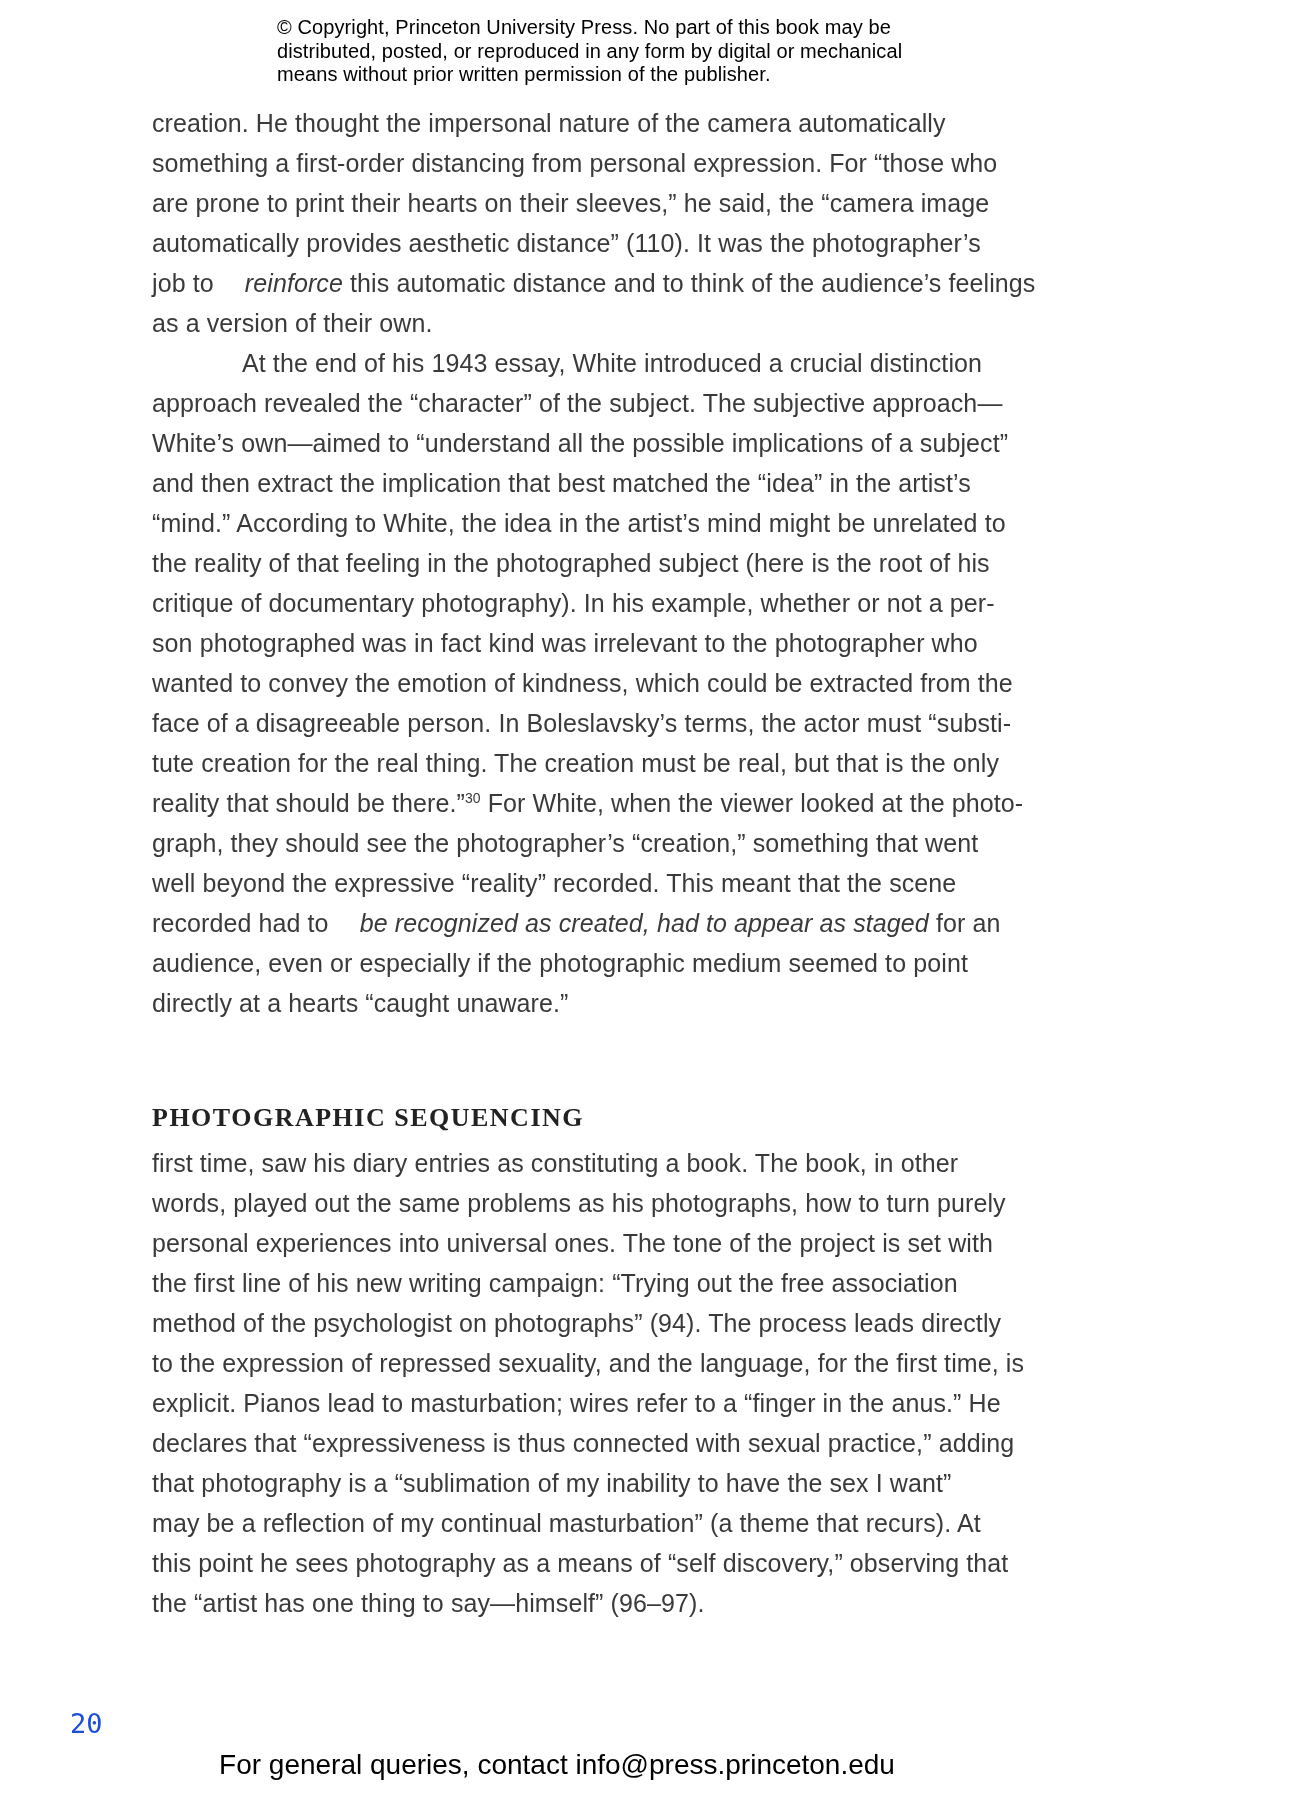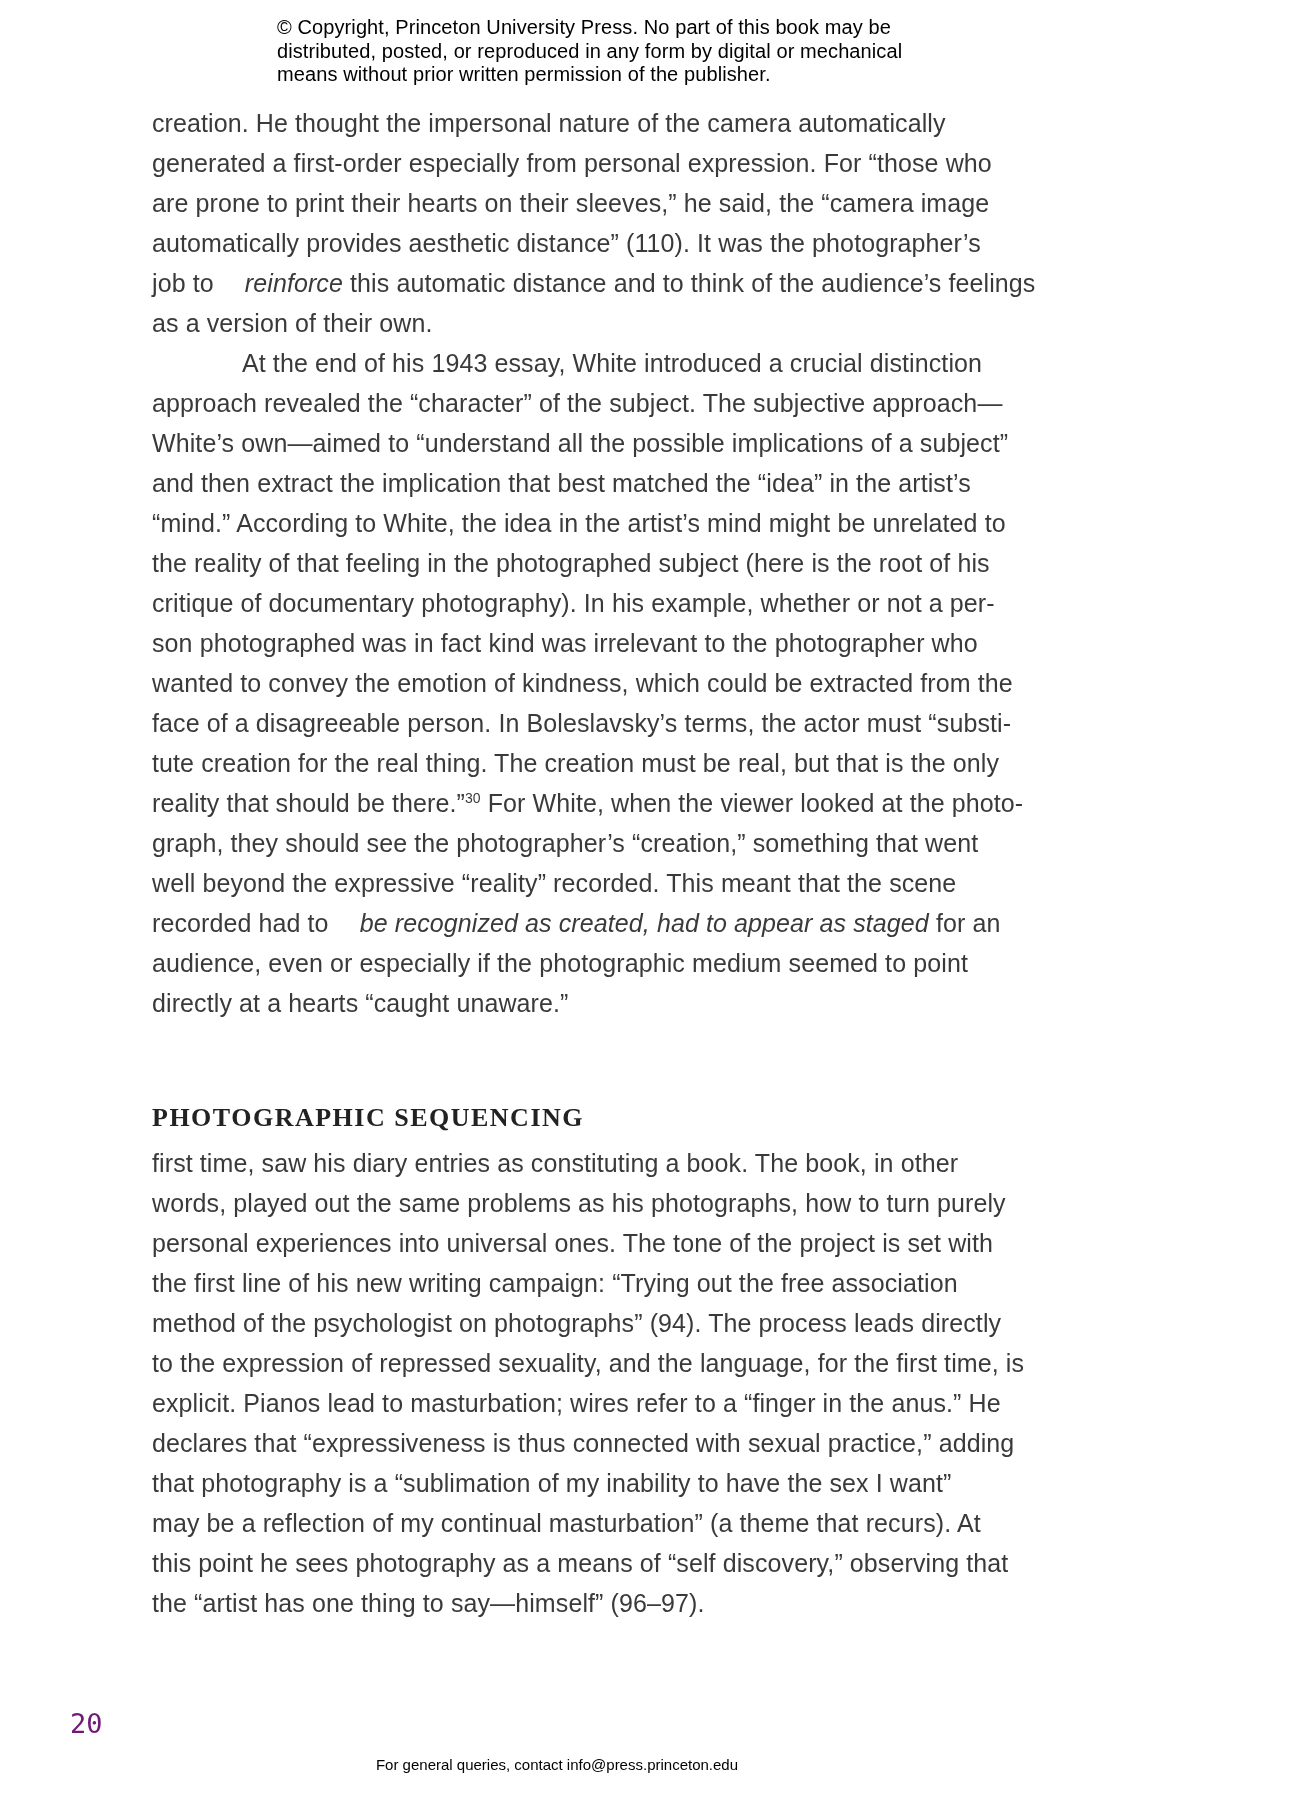--- a/index.html
+++ b/index.html
@@ -67,49 +67,49 @@
   }
 
   
   .page-number {
     position: absolute;
     left: 70px;
     top: 1707px;
     font-family: "DejaVu Sans Mono", monospace;
     font-size: 27px;
     line-height: 34px;
-    color: #701a75;
+    color: #1d4ed8;
   }
 
   
   .footer-wrap {
     position: absolute;
     left: 152px;
     top: 1752px;
     width: 810px;
     text-align: center;
-    font-size: 15px;
+    font-size: 28px;
     line-height: 26px;
     color: var(--ink-meta, #000);
   }
 </style>
 </head>
 <body>
 
 <div class="page">
 
   <section class="copyright-block" id="copyright-block">
       <div>© Copyright, Princeton University Press. No part of this book may be</div>
       <div>distributed, posted, or reproduced in any form by digital or mechanical</div>
       <div>means without prior written permission of the publisher.</div>
     </section>
 
   <section class="text-block" id="text-block-upper">
       <div class="line"><span>creation. He thought the impersonal nature of the camera automatically</span></div>
-      <div class="line"><span>generated a first-order especially from personal expression. For “those who</span></div>
+      <div class="line"><span>something a first-order distancing from personal expression. For “those who</span></div>
       <div class="line"><span>are prone to print their hearts on their sleeves,” he said, the “camera image</span></div>
       <div class="line"><span>automatically provides aesthetic distance” (110). It was the photographer’s</span></div>
       <div class="line"><span>job to </span><span class="italic">reinforce</span><span> this automatic distance and to think of the audience’s feelings</span></div>
       <div class="line"><span>as a version of their own.</span></div>
       <div class="line indent"><span>At the end of his 1943 essay, White introduced a crucial distinction</span></div>
       <div class="line"><span>approach revealed the “character” of the subject. The subjective approach—</span></div>
       <div class="line"><span>White’s own—aimed to “understand all the possible implications of a subject”</span></div>
       <div class="line"><span>and then extract the implication that best matched the “idea” in the artist’s</span></div>
       <div class="line"><span>“mind.” According to White, the idea in the artist’s mind might be unrelated to</span></div>
       <div class="line"><span>the reality of that feeling in the photographed subject (here is the root of his</span></div>

